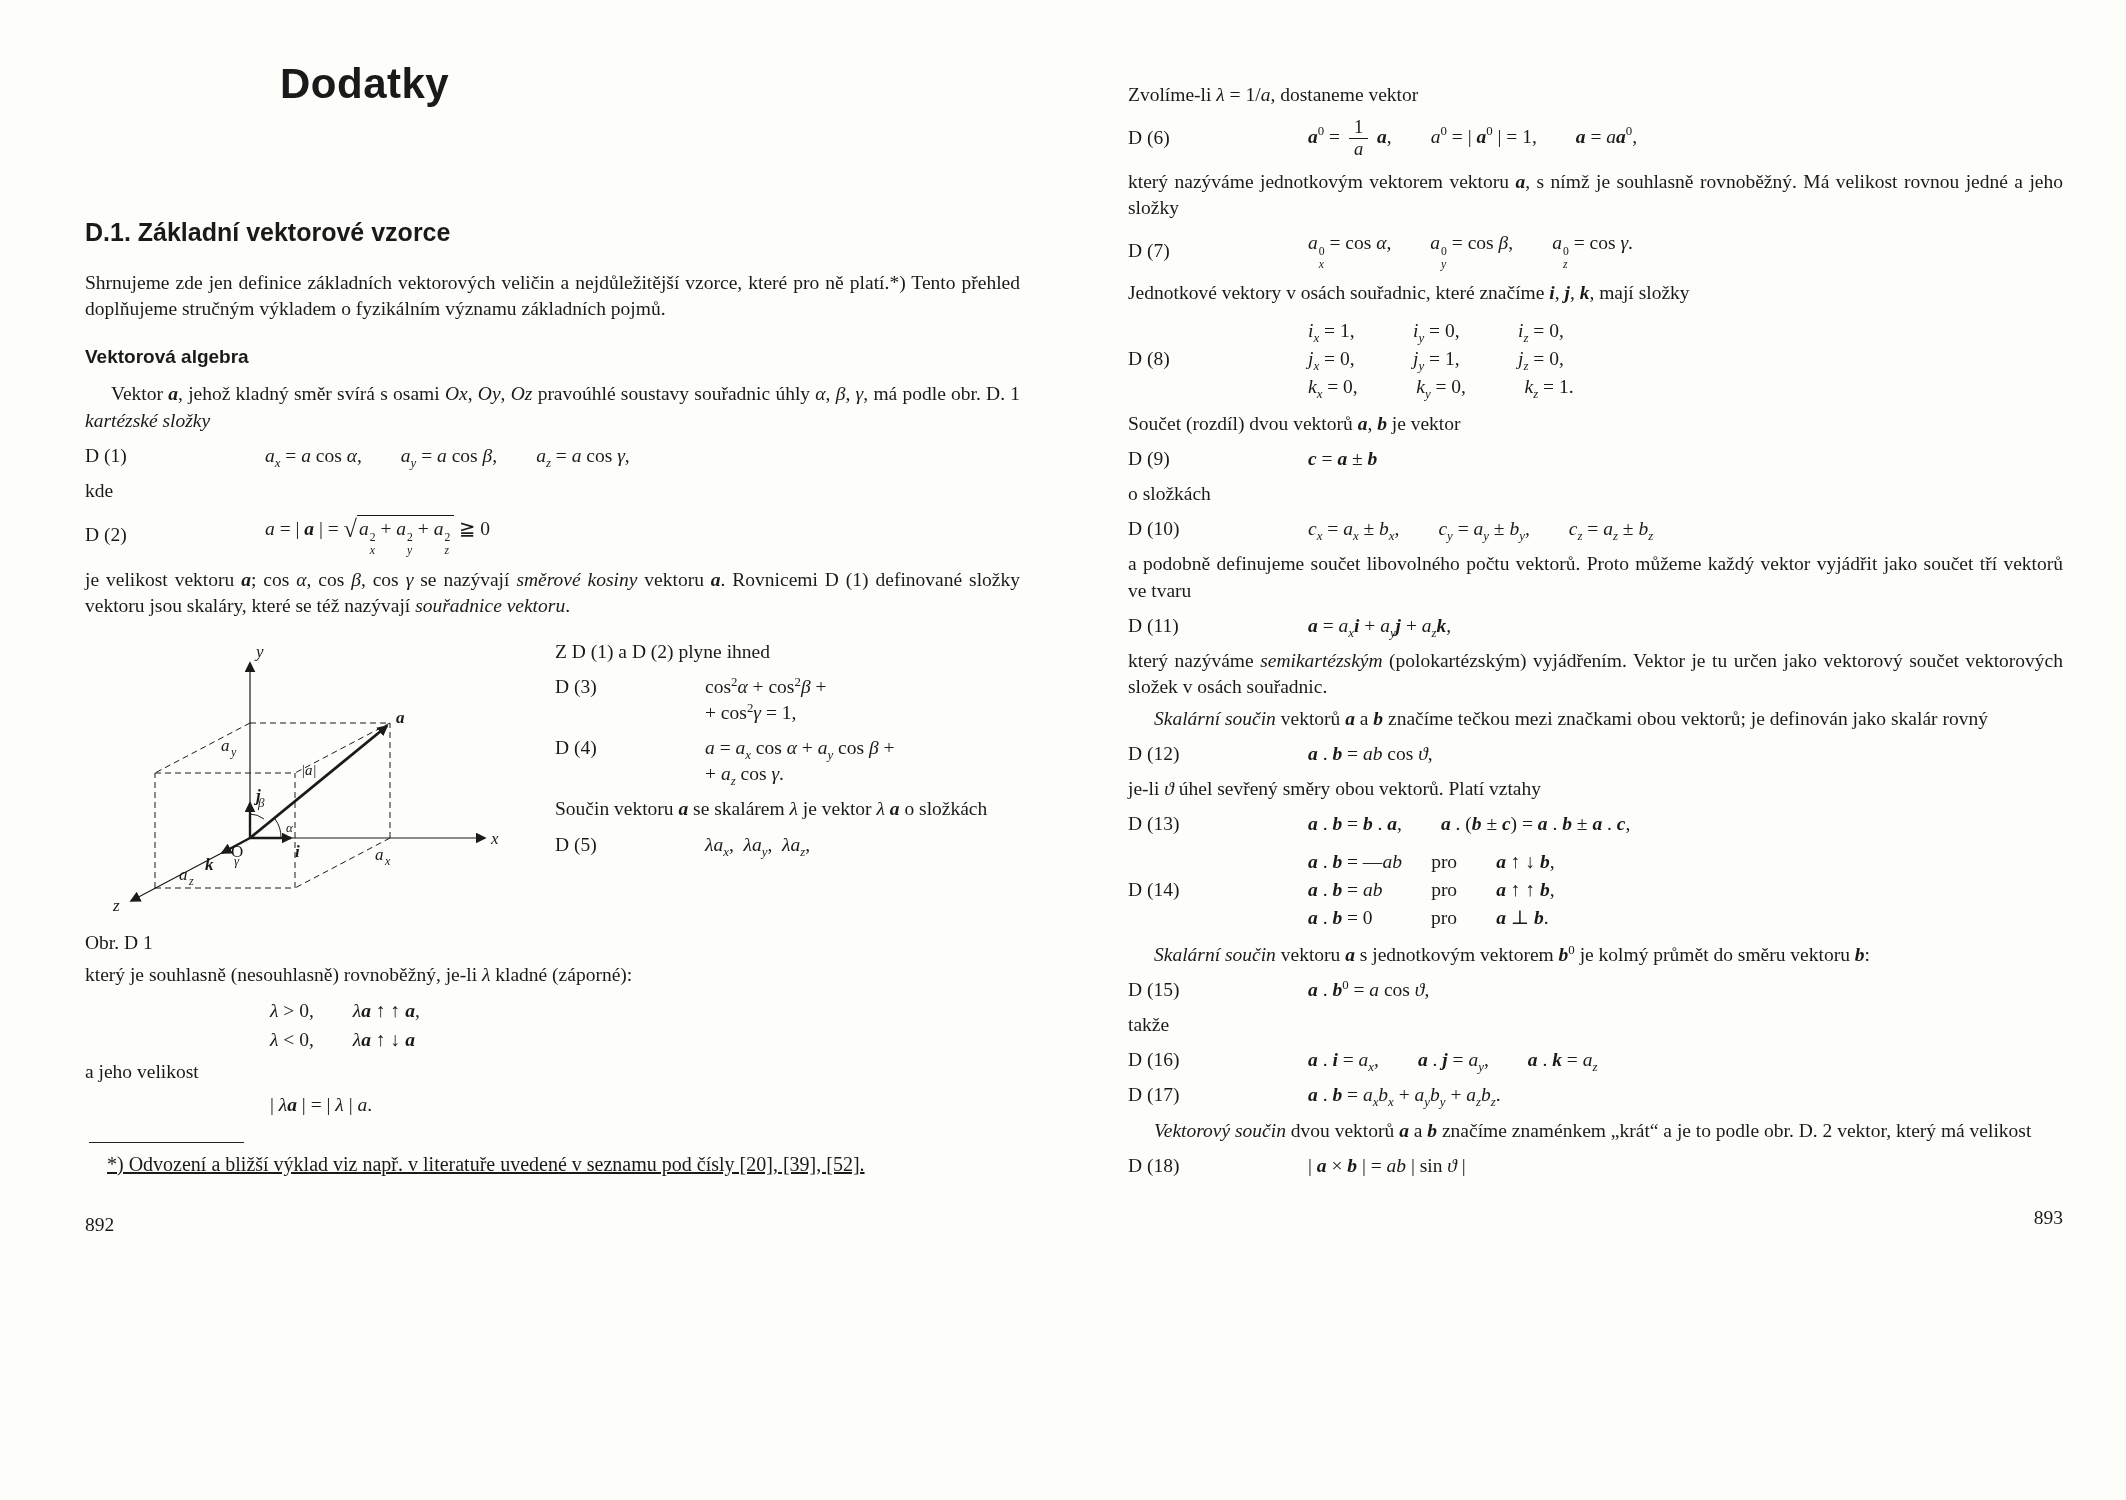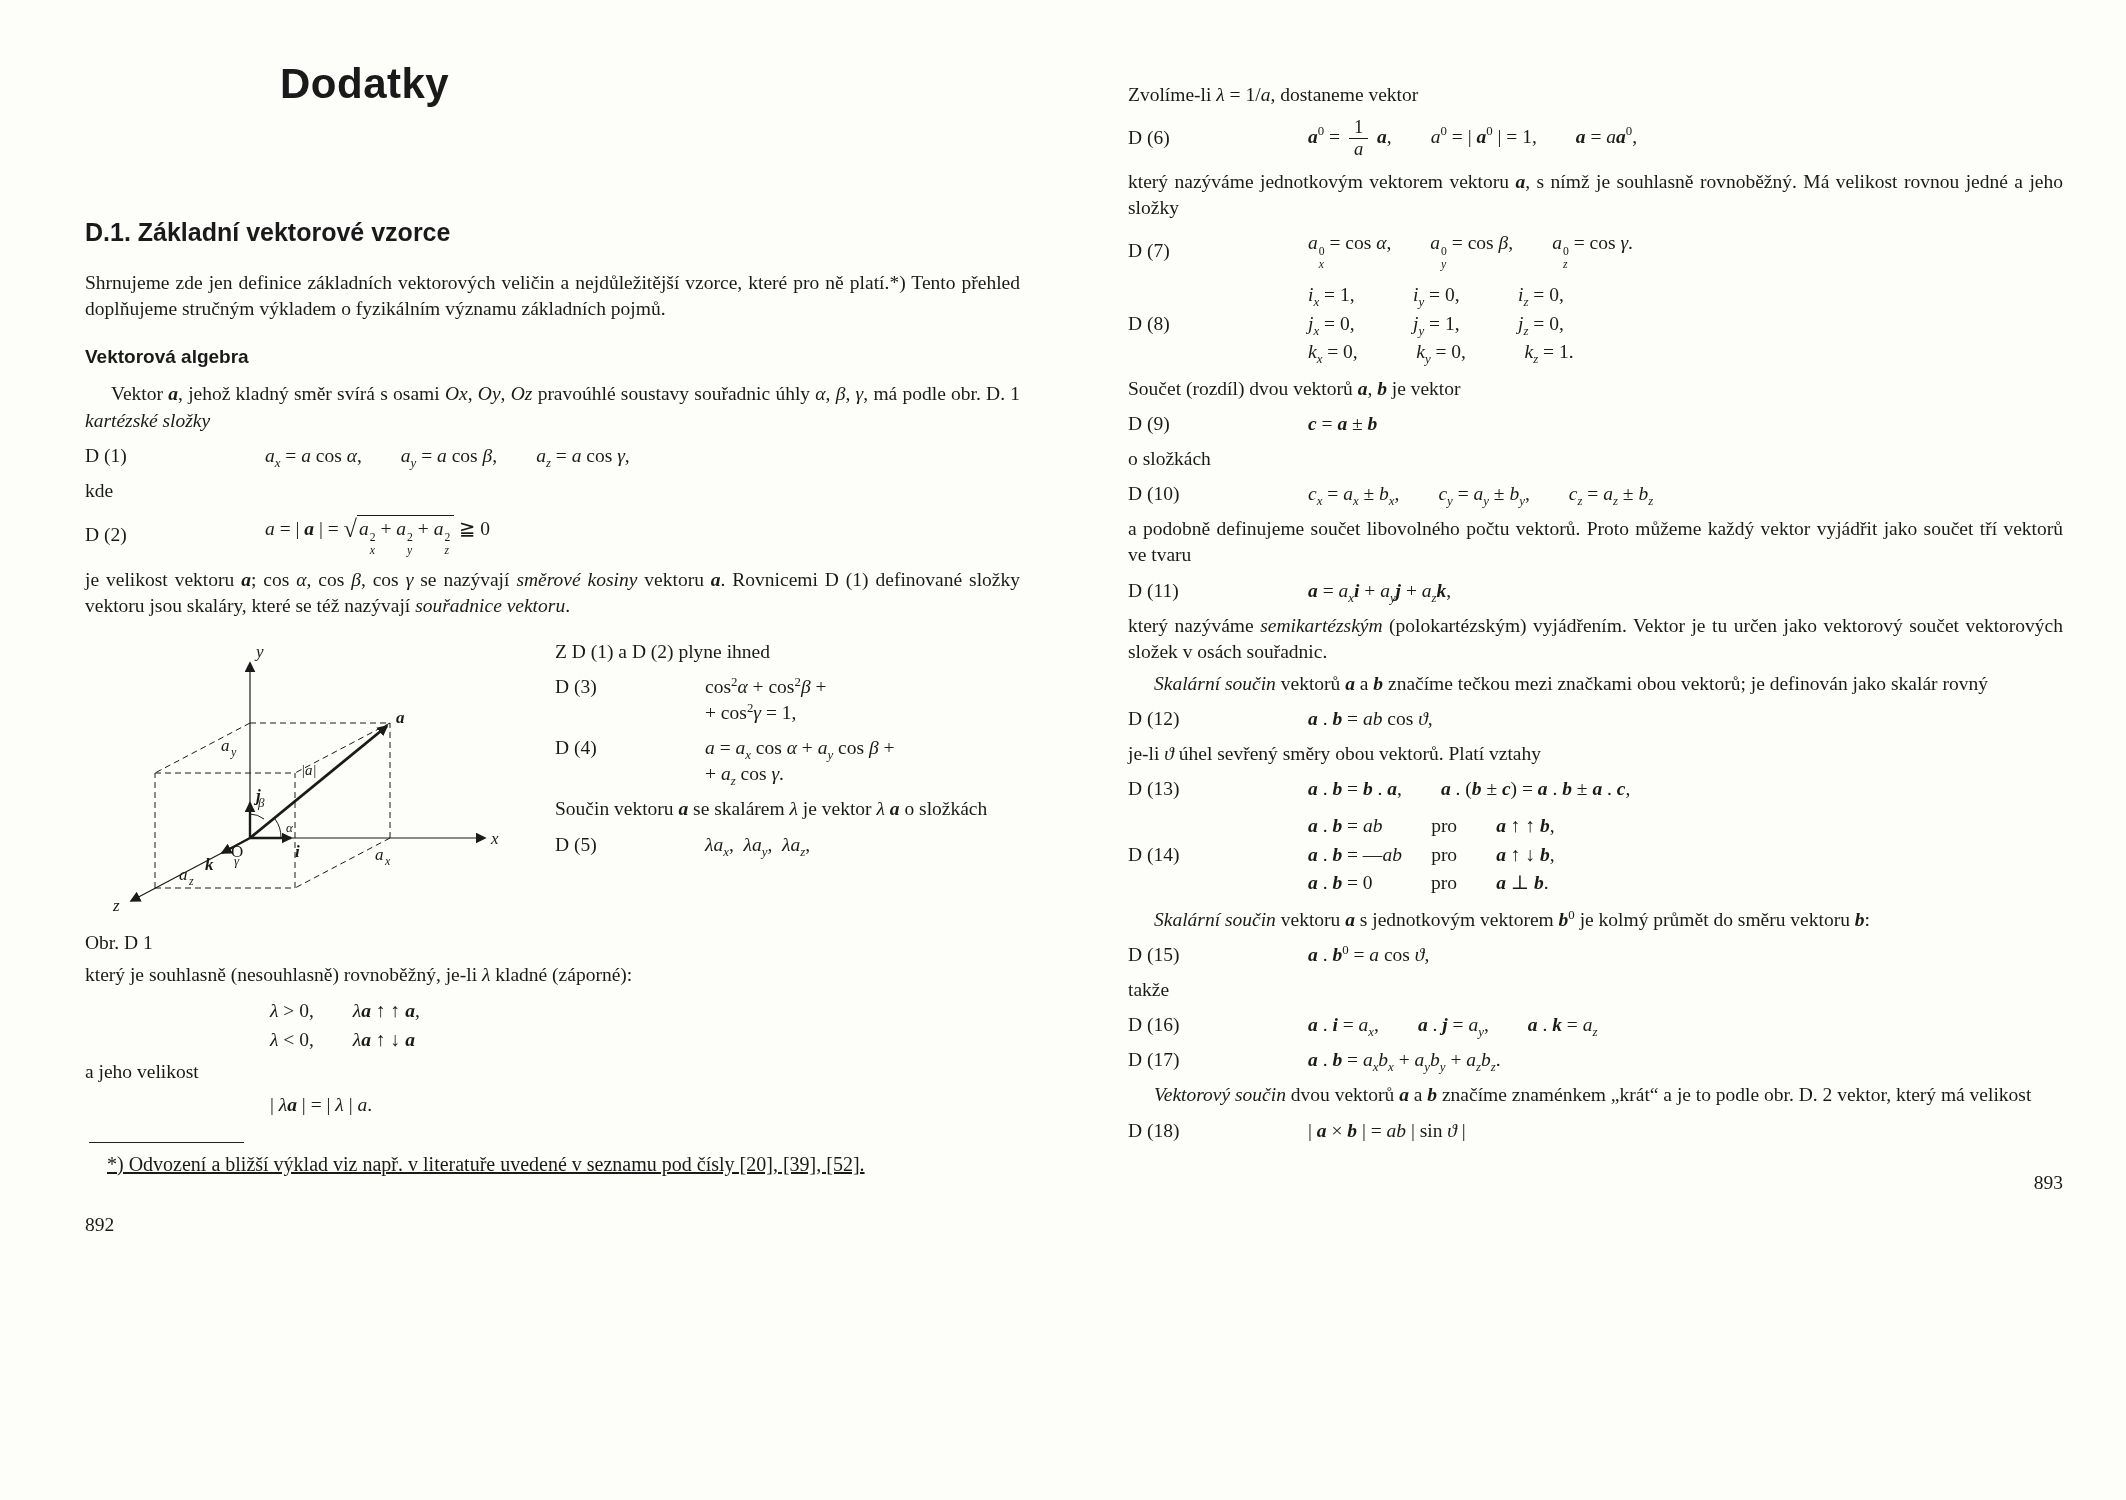--- a/index.html
+++ b/index.html
@@ -223,20 +223,21 @@
           <span><i>x</i></span>
         </span> = cos <i>α</i>,  <i>a</i><span class="stk">
           <span>0</span>
           <span><i>y</i></span>
         </span> = cos <i>β</i>,  <i>a</i><span class="stk">
           <span>0</span>
           <span><i>z</i></span>
         </span> = cos <i>γ</i>.</span>
   </div>
 
+  <p>Jednotkové vektory v osách souřadnic, které značíme <b><i>i</i></b>, <b><i>j</i></b>, <b><i>k</i></b>, mají složky</p>
 
   <div class="frow">
     <span class="flabel">D (8)</span>
     <span class="fbody f8rows">
       <div><i>i<sub>x</sub></i> = 1,   <i>i<sub>y</sub></i> = 0,   <i>i<sub>z</sub></i> = 0,</div>
       <div><i>j<sub>x</sub></i> = 0,   <i>j<sub>y</sub></i> = 1,   <i>j<sub>z</sub></i> = 0,</div>
       <div><i>k<sub>x</sub></i> = 0,   <i>k<sub>y</sub></i> = 0,   <i>k<sub>z</sub></i> = 1.</div>
     </span>
   </div>
 
@@ -272,22 +273,22 @@
   <p>je-li <i>ϑ</i> úhel sevřený směry obou vektorů. Platí vztahy</p>
 
   <div class="frow">
     <span class="flabel">D (13)</span>
     <span class="fbody"><b><i>a</i></b> . <b><i>b</i></b> = <b><i>b</i></b> . <b><i>a</i></b>,  <b><i>a</i></b> . (<b><i>b</i></b> ± <b><i>c</i></b>) = <b><i>a</i></b> . <b><i>b</i></b> ± <b><i>a</i></b> . <b><i>c</i></b>,</span>
   </div>
 
   <div class="frow">
     <span class="flabel">D (14)</span>
     <span class="fbody f14rows">
+      <div><b><i>a</i></b> . <b><i>b</i></b> = —<i>ab</i>  pro  <b><i>a</i></b> ↑ ↓ <b><i>b</i></b>,</div>
       <div><b><i>a</i></b> . <b><i>b</i></b> = <i>ab</i>   pro  <b><i>a</i></b> ↑ ↑ <b><i>b</i></b>,</div>
-      <div><b><i>a</i></b> . <b><i>b</i></b> = —<i>ab</i>  pro  <b><i>a</i></b> ↑ ↓ <b><i>b</i></b>,</div>
       <div><b><i>a</i></b> . <b><i>b</i></b> = 0   pro  <b><i>a</i></b> ⊥ <b><i>b</i></b>.</div>
     </span>
   </div>
 
   <p class="indent"><i>Skalární součin</i> vektoru <b><i>a</i></b> s jednotkovým vektorem <b><i>b</i></b><sup>0</sup> je kolmý průmět do směru vektoru <b><i>b</i></b>:</p>
 
   <div class="frow">
     <span class="flabel">D (15)</span>
     <span class="fbody"><b><i>a</i></b> . <b><i>b</i></b><sup>0</sup> = <i>a</i> cos <i>ϑ</i>,</span>
   </div>

